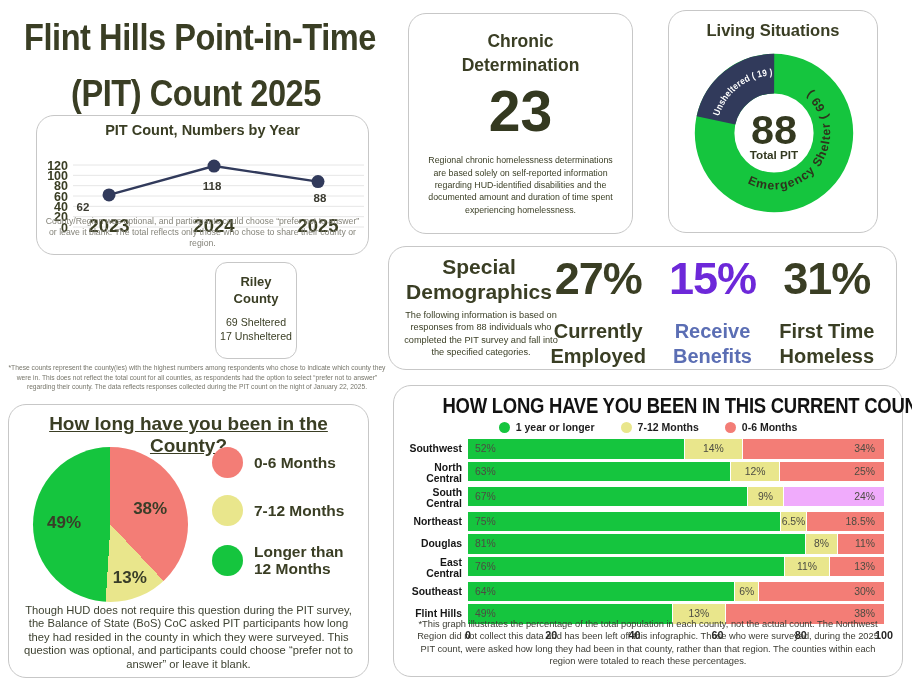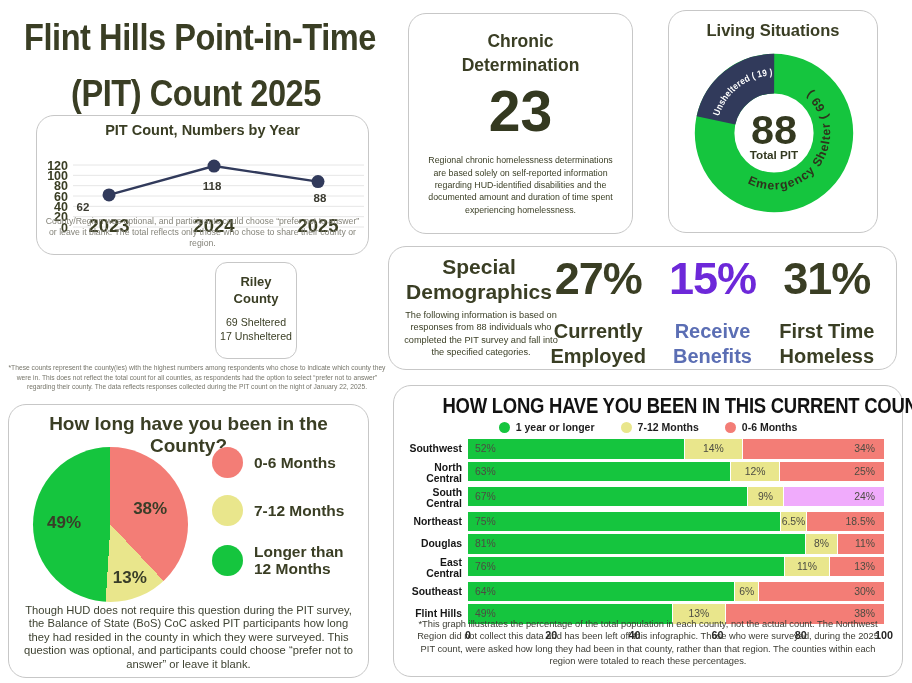--- a/index.html
+++ b/index.html
@@ -42,21 +42,21 @@
   #special-title{position:absolute;left:6px;top:8px;width:168px;text-align:center;
     font-size:21px;font-weight:700;line-height:1.18;color:#3a3e24;}
   #special-body{position:absolute;left:8px;top:62px;width:168px;text-align:center;
     font-size:9.2px;line-height:1.35;color:#3a3e24;}
   #special-stats{position:absolute;left:152px;right:12px;top:6px;bottom:6px;display:flex;}
   .stat{flex:1;text-align:center;}
   .stat-value{font-size:45px;font-weight:800;letter-spacing:-1px;line-height:1.15;}
   .stat-label{margin-top:14px;font-size:20px;font-weight:700;line-height:1.25;}
   
   #box-pie{left:8px;top:404px;width:361px;height:274px;}
-  #pie-title{position:absolute;top:8px;left:0;right:0;text-align:center;font-size:19px;font-weight:700;color:#3a3e24;}
+  #pie-title{position:absolute;top:8px;left:0;right:0;text-align:center;font-size:19px;font-weight:700;color:#3a3e24;text-decoration:underline;}
   #pie-circle{position:absolute;left:24px;top:42px;width:155px;height:155px;border-radius:50%;}
   .pie-label{position:absolute;transform:translate(-50%,-50%);font-size:17px;font-weight:700;color:#393d28;}
   #pie-legend{position:absolute;left:203px;top:42px;display:flex;flex-direction:column;gap:17px;}
   .pleg-row{display:flex;align-items:center;gap:11px;}
   .pleg-dot{width:31px;height:31px;border-radius:50%;flex:0 0 auto;}
   .pleg-label{font-size:15.5px;font-weight:700;line-height:1.1;color:#3a3e24;max-width:105px;}
   #pie-body{position:absolute;left:8px;right:8px;bottom:6px;text-align:center;
     font-size:11.2px;line-height:1.2;color:#3d4130;}
   
   #box-bars{left:393px;top:385px;width:510px;height:292px;}

